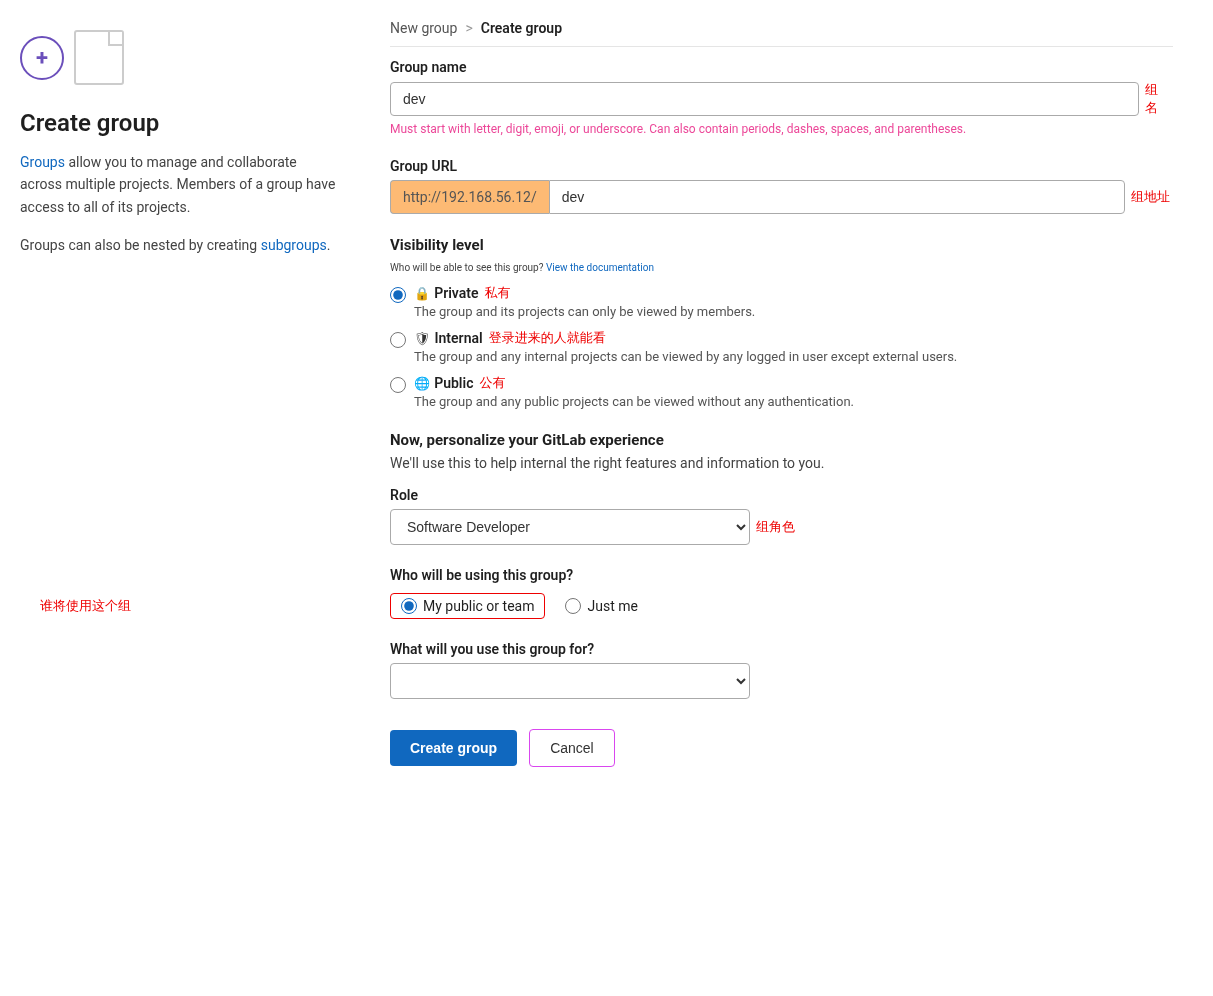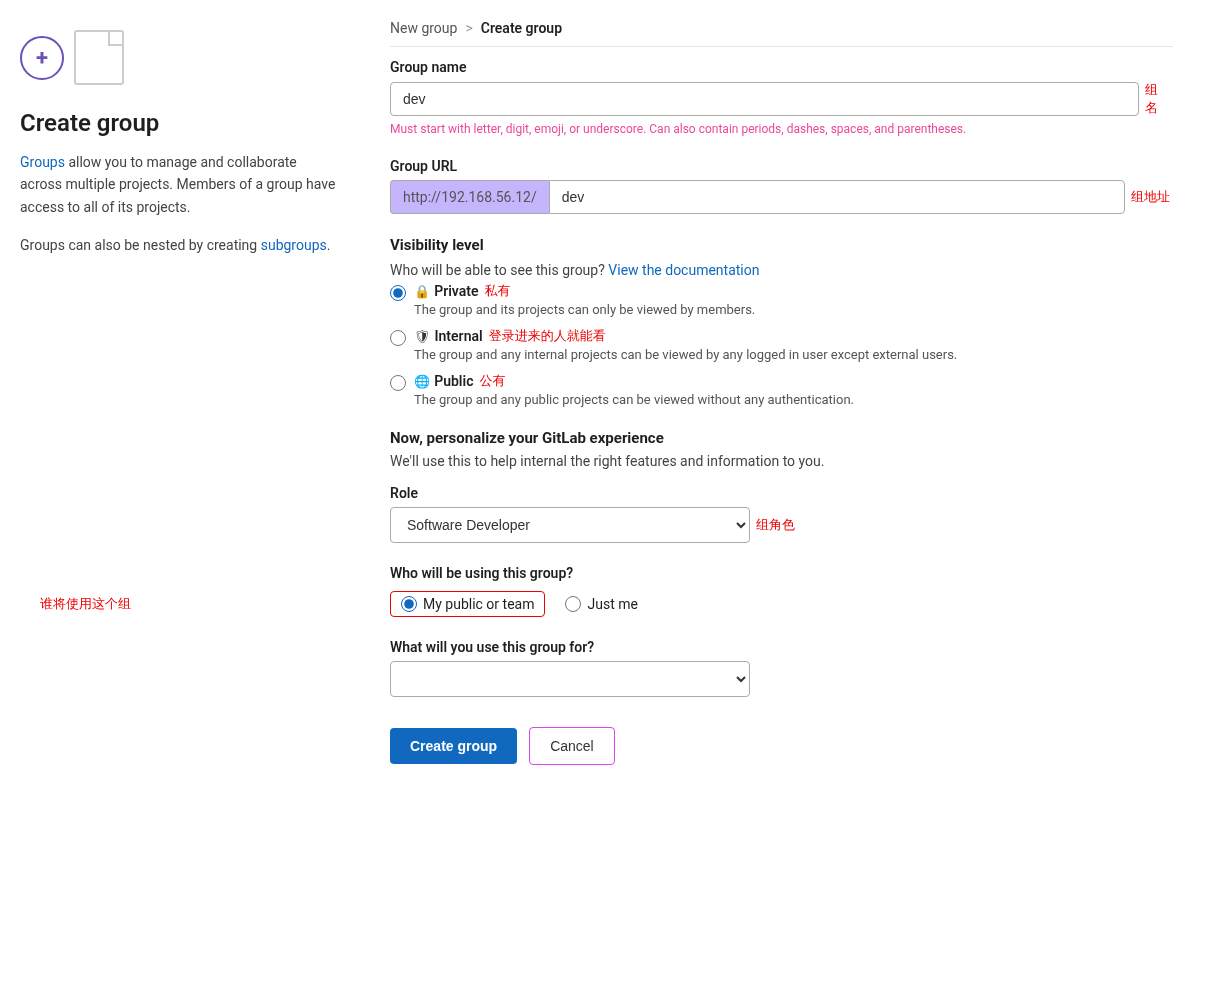--- a/index.html
+++ b/index.html
@@ -143,21 +143,21 @@
     }
 
     
     .url-row {
       display: flex;
       align-items: center;
       max-width: 780px;
     }
     .url-prefix {
       padding: 8px 12px;
-      background: #c4b5fd;
+      background: #fdba74;
       border: 1px solid #aaa;
       border-right: none;
       border-radius: 4px 0 0 4px;
       font-size: 14px;
       color: #555;
       white-space: nowrap;
     }
     .url-input {
       flex: 1;
       padding: 8px 12px;
@@ -169,23 +169,23 @@
     }
 
     
     .section-title {
       font-size: 15px;
       font-weight: 700;
       color: #1f1f1f;
       margin-bottom: 8px;
     }
     .section-subtitle {
-      font-size: 14px;
+      font-size: 10px;
       color: #444;
-      margin-bottom: 4px;
+      margin-bottom: 11px;
     }
     .visibility-link {
       color: #1068bf;
       text-decoration: none;
     }
     .radio-option {
       display: flex;
       align-items: flex-start;
       margin-bottom: 10px;
     }

